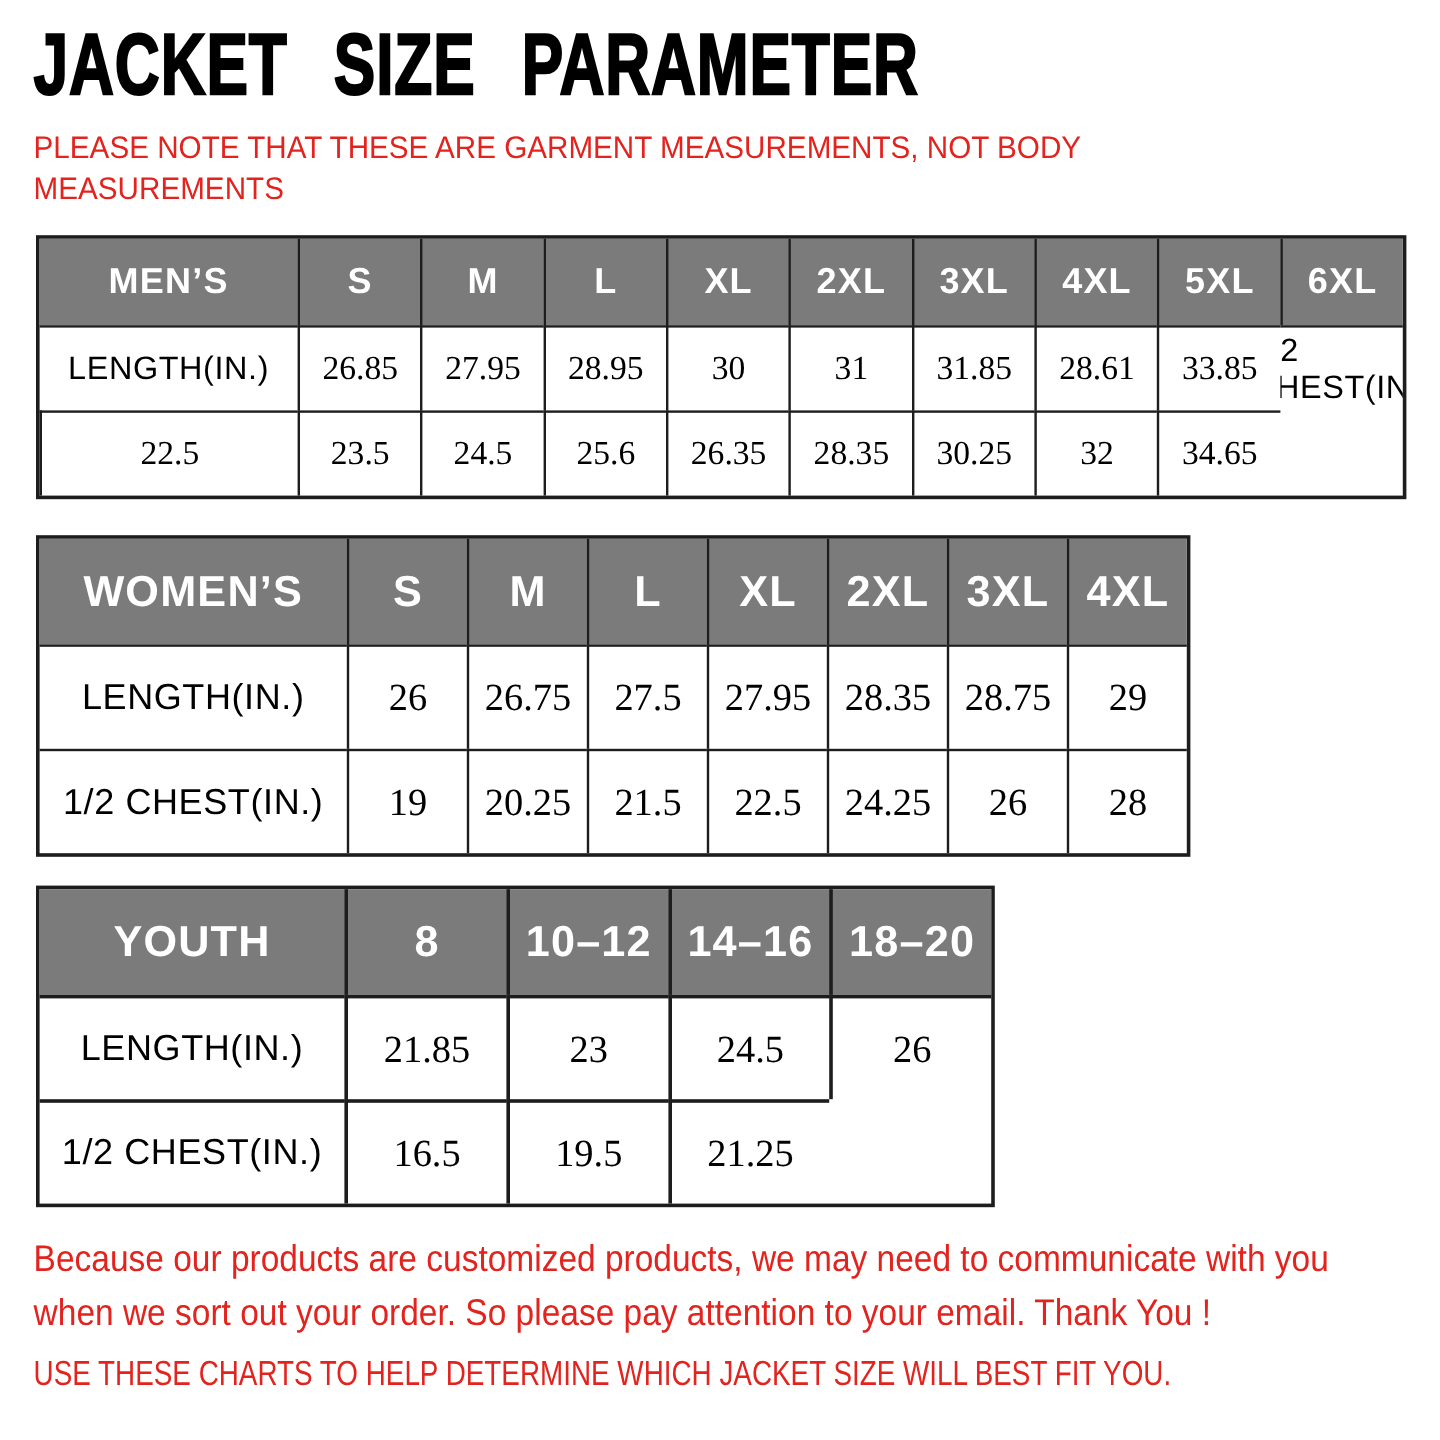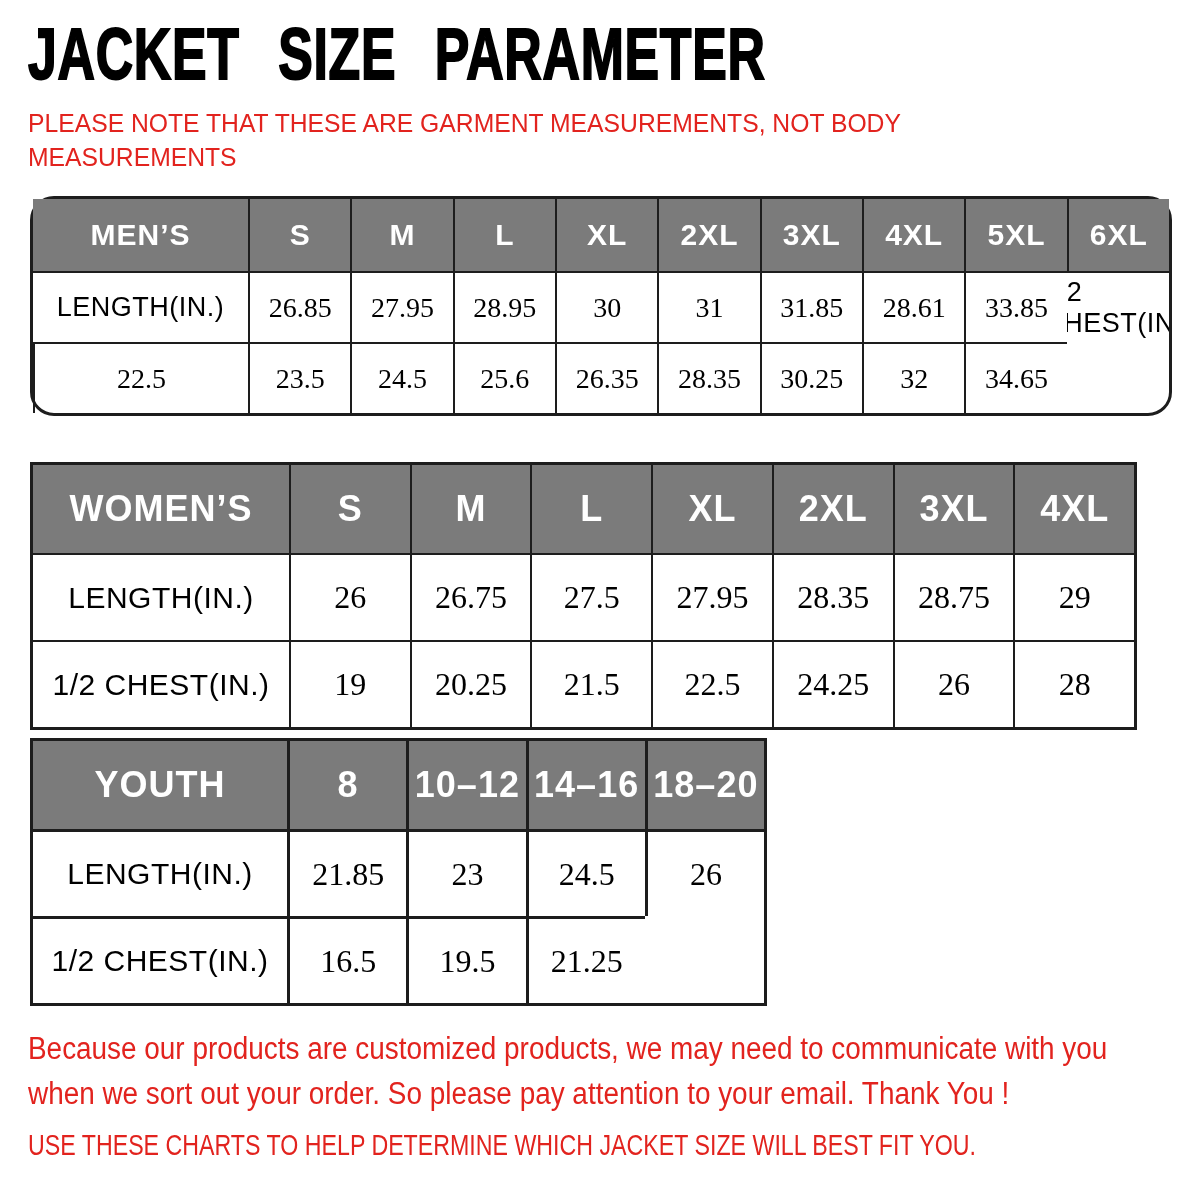--- a/index.html
+++ b/index.html
@@ -75,40 +75,38 @@
   .size-table .value-cell {
     font-family: "Liberation Serif", serif;
     font-weight: 400;
   }
 
   
   .t0 {
     left: 30px; top: 196px; width: 1142px;
     grid-template-columns: 215px repeat(9, 1fr);
     grid-template-rows: 72px 71px 71px;
-    border-radius: 24px;
   }
   .t0 .header-cell   { font-size: 30px; }
   .t0 .row-label-cell{ font-size: 27px; }
   .t0 .value-cell    { font-size: 28px; text-align: right; }
 
   
   .t1 {
-    left: 30px; top: 446px; width: 1107px;
+    left: 30px; top: 446px; width: 962px;
     grid-template-columns: 256px repeat(7, 1fr);
     grid-template-rows: 88px 87px 87px;
-    margin-top: 16px;
   }
   .t1 .header-cell   { font-size: 36px; }
   .t1 .row-label-cell{ font-size: 30px; }
   .t1 .value-cell    { font-size: 32px; }
 
   
   .t2 {
-    left: 30px; top: 738px; width: 737px;
+    left: 30px; top: 738px; width: 799px;
     grid-template-columns: 254px repeat(4, 1fr);
     grid-template-rows: 88px 87px 87px;
   }
   .t2 .cell { border-left-width: 3px; border-top-width: 3px; }
   .t2 .header-cell   { font-size: 36px; }
   .t2 .row-label-cell{ font-size: 30px; }
   .t2 .value-cell    { font-size: 32px; }
 
   
   .footer-para1 {

